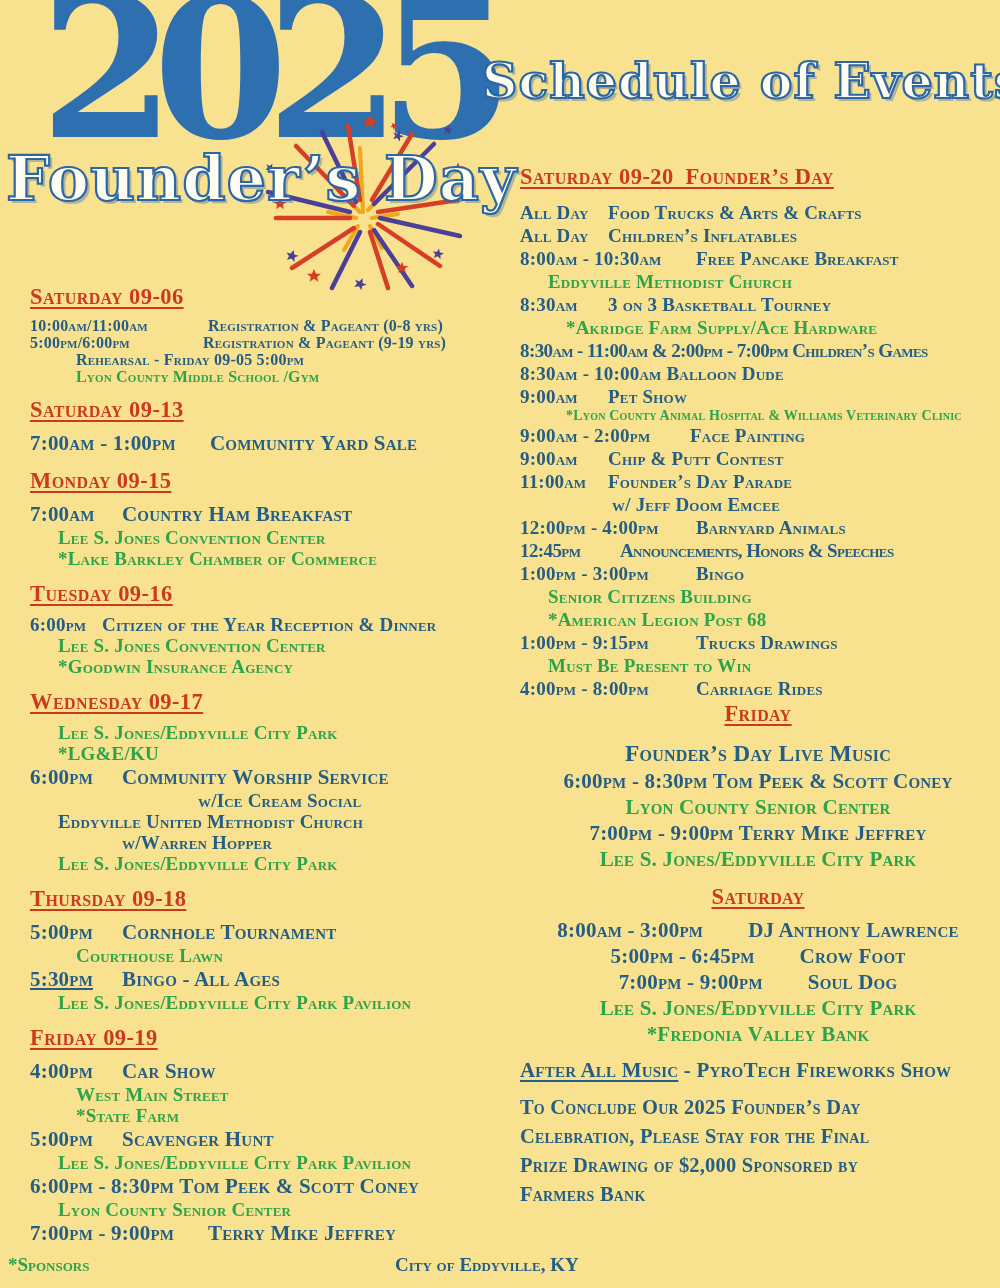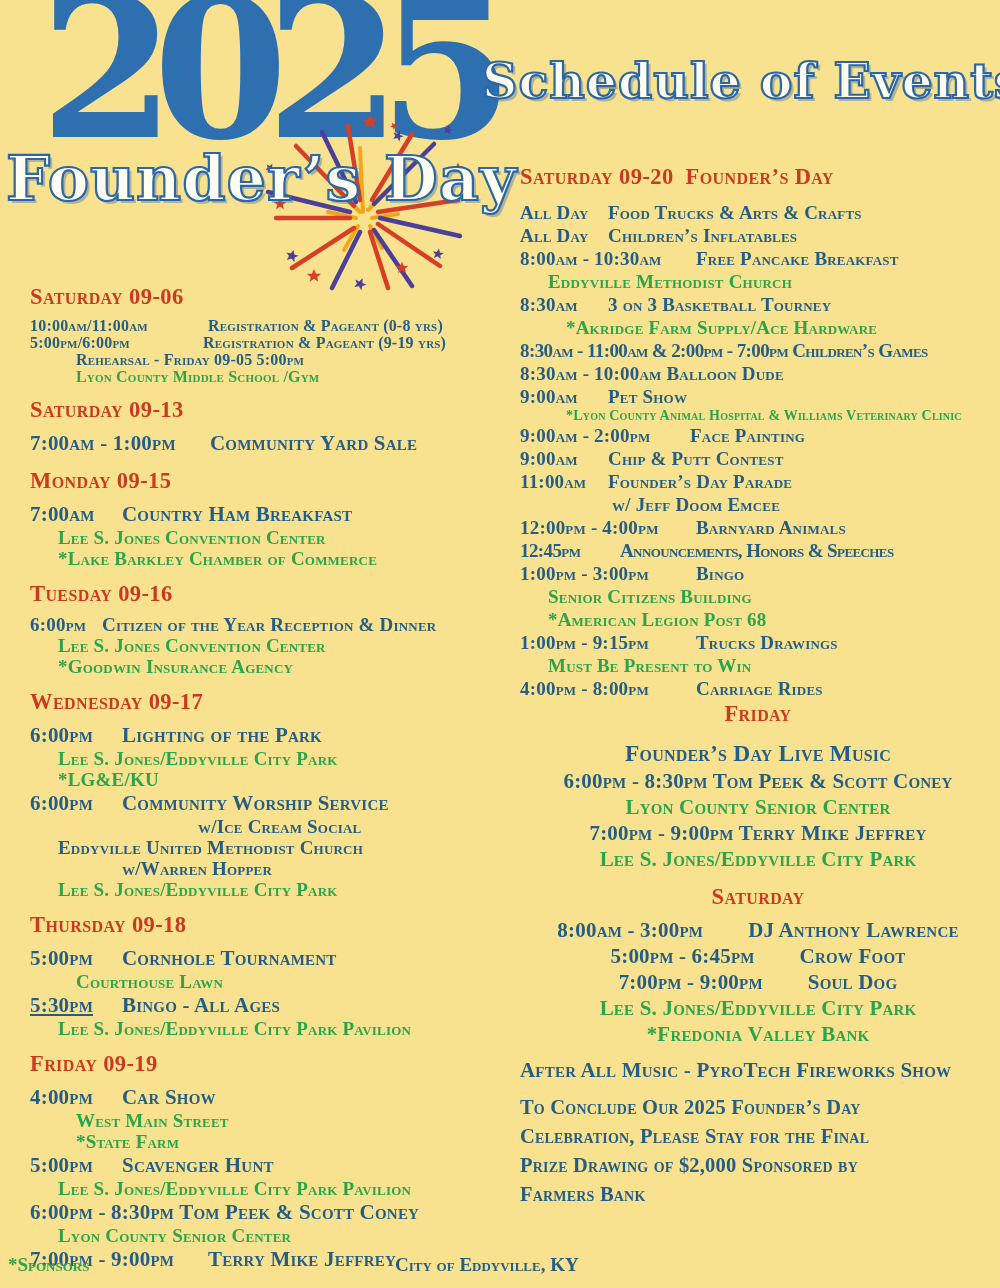--- a/index.html
+++ b/index.html
@@ -34,21 +34,21 @@
   .c-blue{color:var(--blue)} .c-green{color:var(--green)} .c-red{color:var(--red)}
   .s-sm{font-size:14px;line-height:16px}
   .s-md{font-size:16px;line-height:17px}
   .s-lg{font-size:19px;line-height:21px}
   .col-right .s-lg{line-height:23px}
   .s-xl{font-size:21px;line-height:26px}
   .s-xxl{font-size:23.5px;line-height:30px}
   .s-h{font-size:22.5px;line-height:28px;margin-bottom:6px;letter-spacing:.4px}
   .s-para{font-size:20.5px;line-height:29px}
   .ind-1{padding-left:28px}.ind-2{padding-left:46px}.ind-3{padding-left:92px}.ind-4{padding-left:168px}
-  .und{text-decoration-thickness:2px;text-underline-offset:3px}
+  .und{text-decoration:underline;text-decoration-thickness:2px;text-underline-offset:3px}
   .gap{margin-top:10px}
   .s-h.gap{margin-top:11px}
   .center{text-align:center}
   .duo{display:flex;justify-content:center;column-gap:45px}
   .tight{letter-spacing:-.6px}
   .t1{display:inline-block}
   
   .footer-item{position:absolute;font-variant:small-caps;font-size:19px;white-space:pre}
   .sponsors{left:8px;top:1254px;color:var(--green)}
   .city{left:395px;top:1254px;color:var(--blue)}
@@ -118,21 +118,20 @@
     <div class="line c-blue s-xl"><span class="t1" style="min-width: 180px;">7:00am - 1:00pm</span><span class="t2">Community Yard Sale</span></div>
     <div class="line c-red s-h und gap">Monday 09-15</div>
     <div class="line c-blue s-xl"><span class="t1" style="min-width: 92px;">7:00am</span><span class="t2">Country Ham Breakfast</span></div>
     <div class="line c-green s-lg ind-1">Lee S. Jones Convention Center</div>
     <div class="line c-green s-lg ind-1">*Lake Barkley Chamber of Commerce</div>
     <div class="line c-red s-h und gap">Tuesday 09-16</div>
     <div class="line c-blue s-lg"><span class="t1" style="min-width: 72px;">6:00pm</span><span class="t2">Citizen of the Year Reception &amp; Dinner</span></div>
     <div class="line c-green s-lg ind-1">Lee S. Jones Convention Center</div>
     <div class="line c-green s-lg ind-1">*Goodwin Insurance Agency</div>
     <div class="line c-red s-h und gap">Wednesday 09-17</div>
-    <div class="line c-blue s-xl"><span class="t1" style="min-width: 92px;">6:00pm</span><span class="t2">Lighting of the Park</span></div>
     <div class="line c-green s-lg ind-1">Lee S. Jones/Eddyville City Park</div>
     <div class="line c-green s-lg ind-1">*LG&amp;E/KU</div>
     <div class="line c-blue s-xl"><span class="t1" style="min-width: 92px;">6:00pm</span><span class="t2">Community Worship Service</span></div>
     <div class="line c-blue s-lg ind-4">w/Ice Cream Social</div>
     <div class="line c-blue s-lg ind-1">Eddyville United Methodist Church</div>
     <div class="line c-blue s-lg ind-3">w/Warren Hopper</div>
     <div class="line c-green s-lg ind-1">Lee S. Jones/Eddyville City Park</div>
     <div class="line c-red s-h und gap">Thursday 09-18</div>
     <div class="line c-blue s-xl"><span class="t1" style="min-width: 92px;">5:00pm</span><span class="t2">Cornhole Tournament</span></div>
     <div class="line c-green s-lg ind-2">Courthouse Lawn</div>

